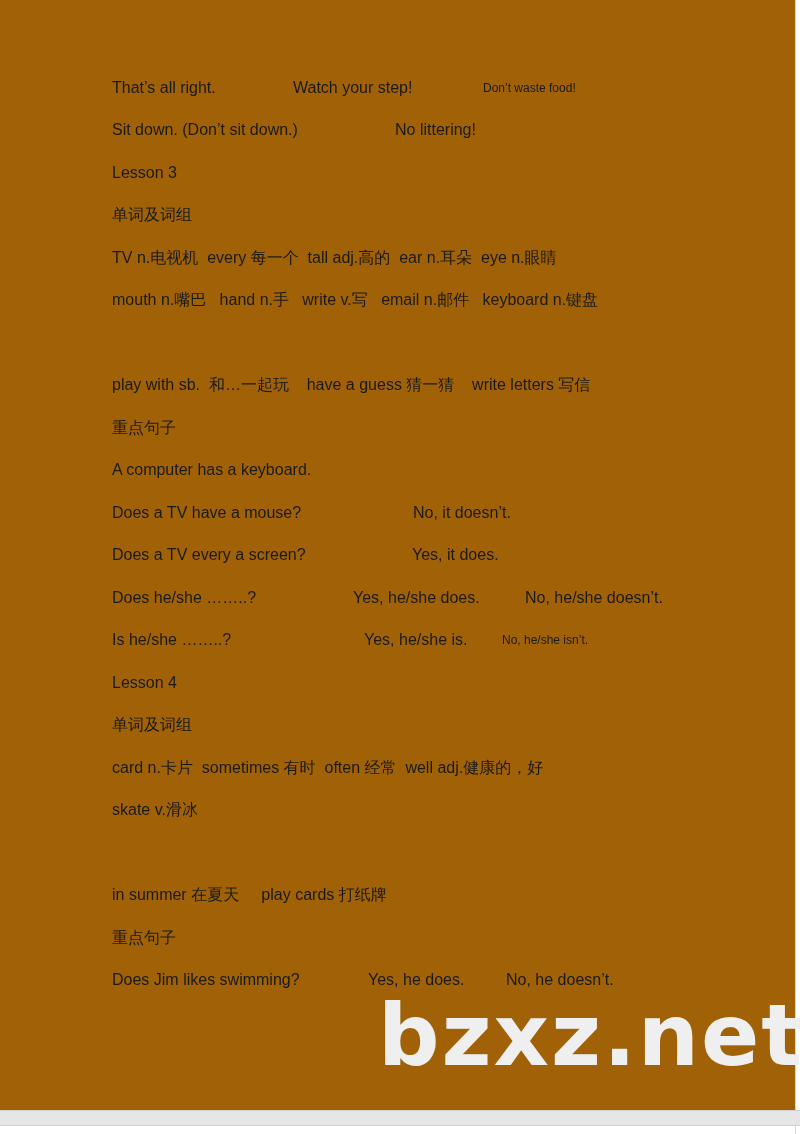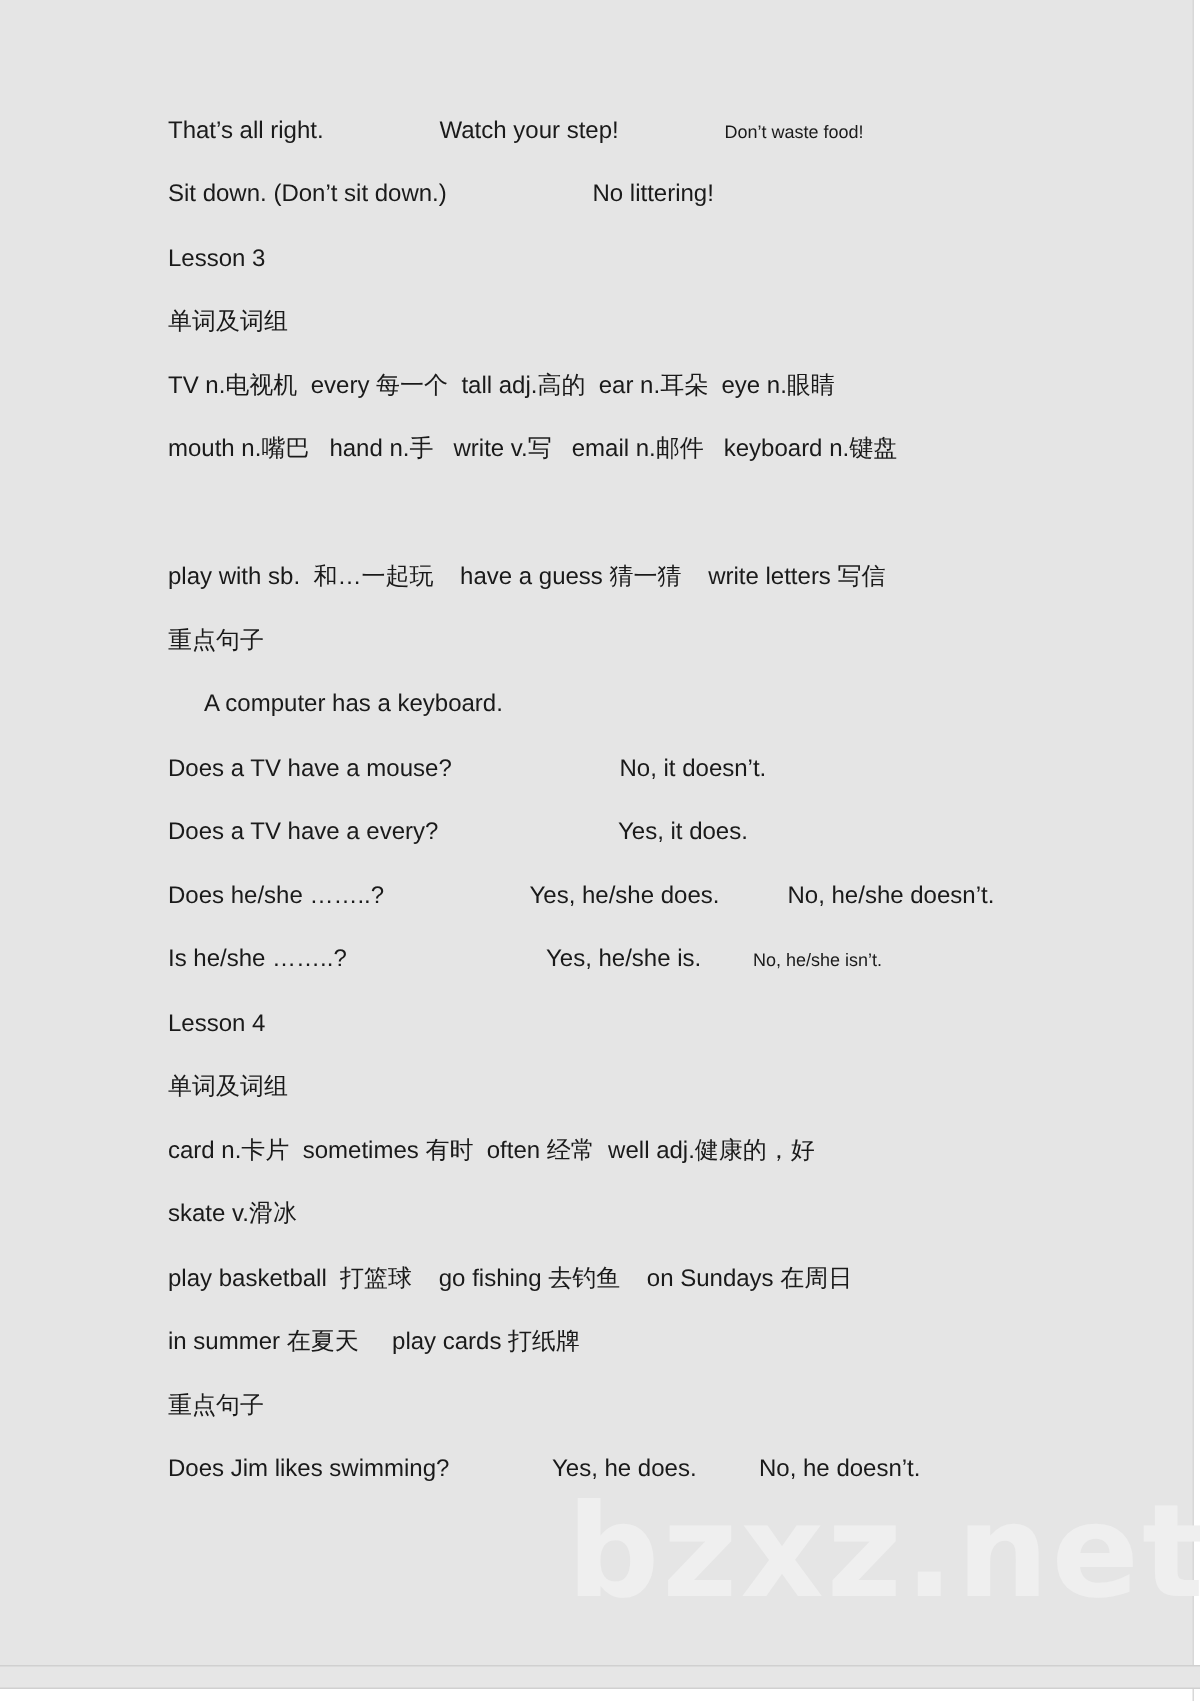--- a/index.html
+++ b/index.html
@@ -1,18 +1,18 @@
 <!DOCTYPE html>
 <html><head>
 <meta charset="utf-8">
 <style>
   html, body { margin:0; padding:0; }
   body { width:800px; height:1134px; background:#ffffff; position:relative; overflow:hidden;
          font-family:"Liberation Sans","DejaVu Sans",sans-serif; color:#1a1a1a; }
-  .page { position:absolute; left:0; top:0; width:795px; height:1110px; background:#e5e5e5;
+  .page { position:absolute; left:0; top:0; width:795px; height:1110px; background:#a16207;
           border-right:1px solid #d8d8d8; }
   .seg { position:absolute; white-space:pre; }
   .gap { position:absolute; left:0; top:1110px; width:800px; height:14px; background:#e6e6e6; border-top:1px solid #d0d0d0; border-bottom:1px solid #d0d0d0; }
   .next { position:absolute; left:0; top:1126px; width:795px; height:8px; background:#fff; border-right:1px solid #d8d8d8; }
   .wm { position:absolute; left:378px; top:985px; font-family:"DejaVu Sans",sans-serif; font-weight:bold;
         font-size:86px; color:#efefef; letter-spacing:2px; }
 </style>
 </head>
 <body>
 
@@ -21,36 +21,35 @@
     <span class="seg" style="top: 78px; left: 293px; font-size: 16px; line-height: 20px;">Watch your step!</span>
     <span class="seg" style="top: 78px; left: 483px; font-size: 12px; line-height: 20px;">Don’t waste food!</span>
     <span class="seg" style="top: 120px; left: 112px; font-size: 16px; line-height: 20px;">Sit down. (Don’t sit down.)</span>
     <span class="seg" style="top: 120px; left: 395px; font-size: 16px; line-height: 20px;">No littering!</span>
     <span class="seg" style="top: 163px; left: 112px; font-size: 16px; line-height: 20px;">Lesson 3</span>
     <span class="seg" style="top: 205px; left: 112px; font-size: 16px; line-height: 20px;">单词及词组</span>
     <span class="seg" style="top: 248px; left: 112px; font-size: 16px; line-height: 20px;">TV n.电视机  every 每一个  tall adj.高的  ear n.耳朵  eye n.眼睛</span>
     <span class="seg" style="top: 290px; left: 112px; font-size: 16px; line-height: 20px;">mouth n.嘴巴   hand n.手   write v.写   email n.邮件   keyboard n.键盘</span>
     <span class="seg" style="top: 375px; left: 112px; font-size: 16px; line-height: 20px; text-align: right;">play with sb.  和…一起玩    have a guess 猜一猜    write letters 写信</span>
     <span class="seg" style="top: 418px; left: 112px; font-size: 16px; line-height: 20px;">重点句子</span>
-    <span class="seg" style="top: 460px; left: 112px; font-size: 16px; line-height: 20px; margin-left: 24px;">A computer has a keyboard.</span>
+    <span class="seg" style="top: 460px; left: 112px; font-size: 16px; line-height: 20px;">A computer has a keyboard.</span>
     <span class="seg" style="top: 503px; left: 112px; font-size: 16px; line-height: 20px;">Does a TV have a mouse?</span>
     <span class="seg" style="top: 503px; left: 413px; font-size: 16px; line-height: 20px;">No, it doesn’t.</span>
-    <span class="seg" style="top: 545px; left: 112px; font-size: 16px; line-height: 20px;">Does a TV have a every?</span>
+    <span class="seg" style="top: 545px; left: 112px; font-size: 16px; line-height: 20px;">Does a TV every a screen?</span>
     <span class="seg" style="top: 545px; left: 412px; font-size: 16px; line-height: 20px;">Yes, it does.</span>
     <span class="seg" style="top: 588px; left: 112px; font-size: 16px; line-height: 20px;">Does he/she ……..?</span>
     <span class="seg" style="top: 588px; left: 353px; font-size: 16px; line-height: 20px;">Yes, he/she does.</span>
     <span class="seg" style="top: 588px; left: 525px; font-size: 16px; line-height: 20px;">No, he/she doesn’t.</span>
     <span class="seg" style="top: 630px; left: 112px; font-size: 16px; line-height: 20px;">Is he/she ……..?</span>
     <span class="seg" style="top: 630px; left: 364px; font-size: 16px; line-height: 20px;">Yes, he/she is.</span>
     <span class="seg" style="top: 630px; left: 502px; font-size: 12px; line-height: 20px;">No, he/she isn’t.</span>
     <span class="seg" style="top: 673px; left: 112px; font-size: 16px; line-height: 20px;">Lesson 4</span>
     <span class="seg" style="top: 715px; left: 112px; font-size: 16px; line-height: 20px;">单词及词组</span>
     <span class="seg" style="top: 758px; left: 112px; font-size: 16px; line-height: 20px;">card n.卡片  sometimes 有时  often 经常  well adj.健康的，好</span>
     <span class="seg" style="top: 800px; left: 112px; font-size: 16px; line-height: 20px;">skate v.滑冰</span>
-    <span class="seg" style="top: 843px; left: 112px; font-size: 16px; line-height: 20px;">play basketball  打篮球    go fishing 去钓鱼    on Sundays 在周日</span>
     <span class="seg" style="top: 885px; left: 112px; font-size: 16px; line-height: 20px;">in summer 在夏天     play cards 打纸牌</span>
     <span class="seg" style="top: 928px; left: 112px; font-size: 16px; line-height: 20px;">重点句子</span>
     <span class="seg" style="top: 970px; left: 112px; font-size: 16px; line-height: 20px;">Does Jim likes swimming?</span>
     <span class="seg" style="top: 970px; left: 368px; font-size: 16px; line-height: 20px;">Yes, he does.</span>
     <span class="seg" style="top: 970px; left: 506px; font-size: 16px; line-height: 20px;">No, he doesn’t.</span>
   </div>
 <div class="wm">bzxz.net</div>
 <div class="gap"></div>
 <div class="next"></div>
 

